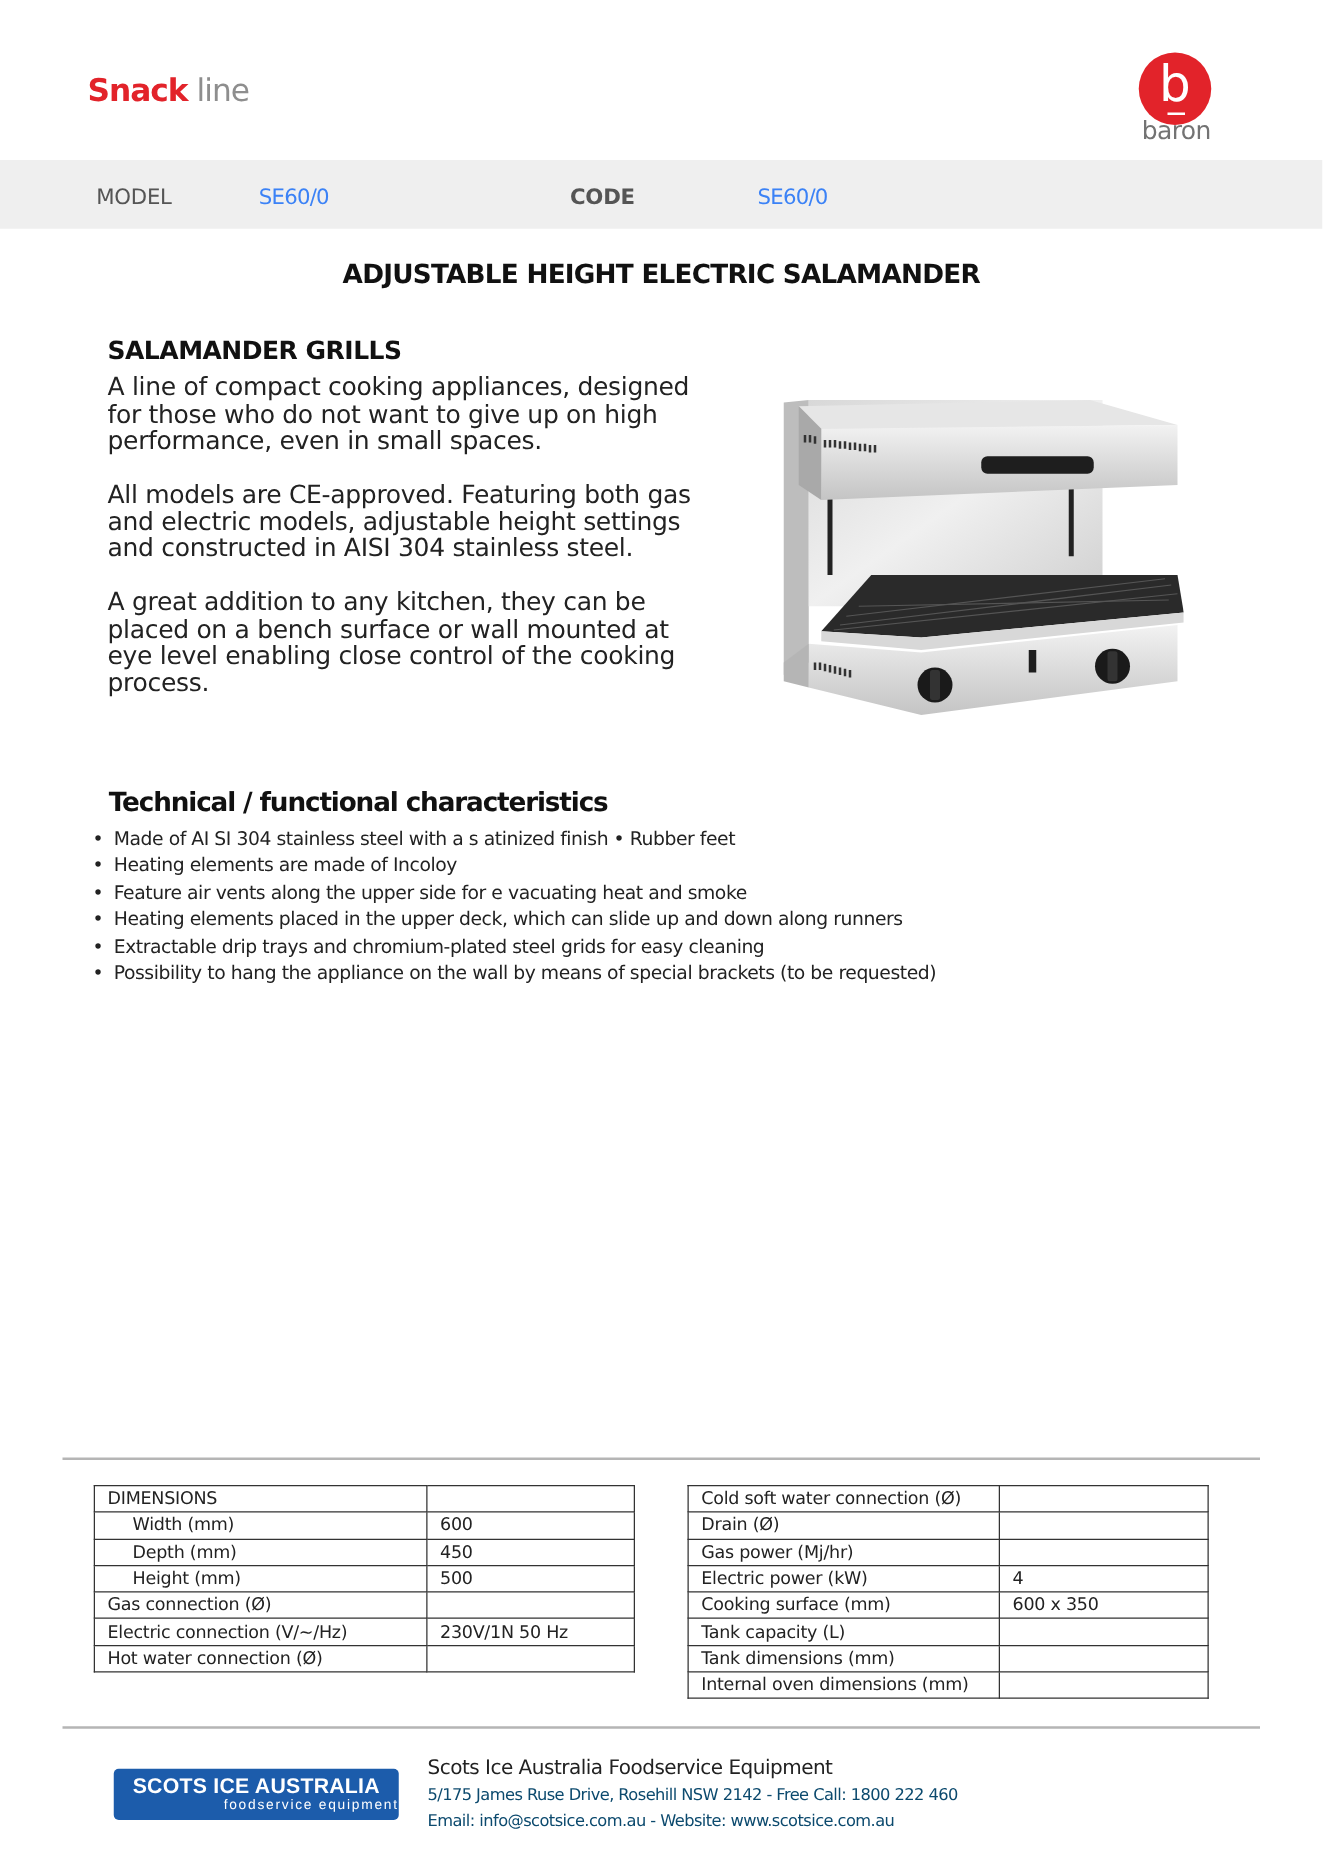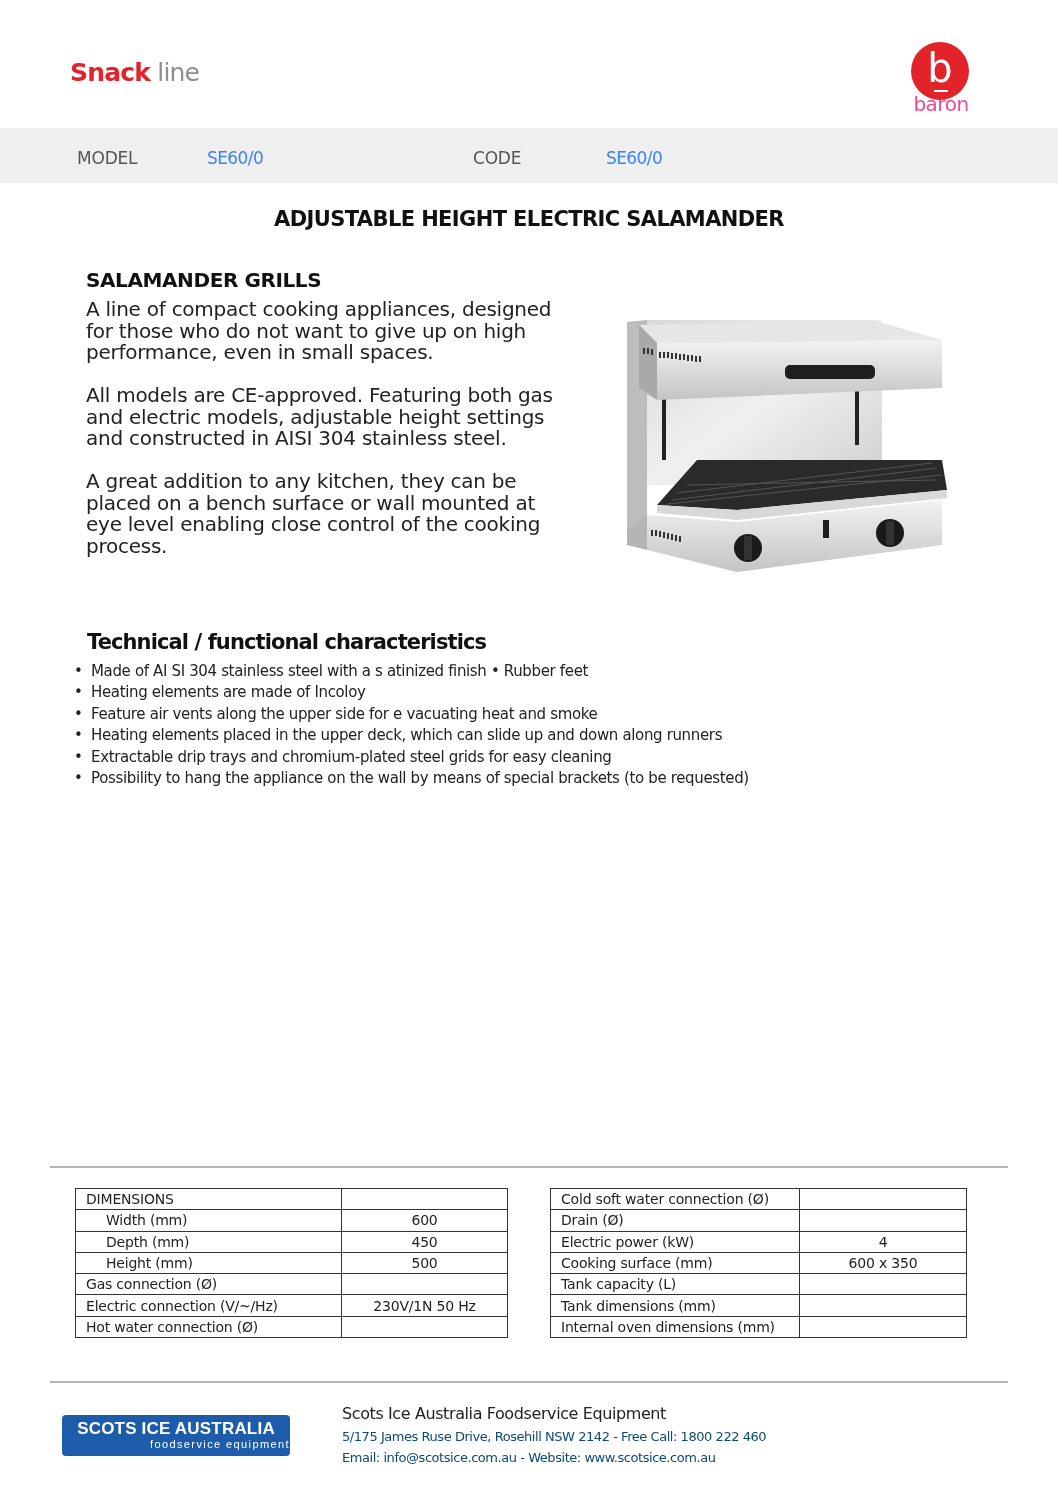--- a/index.html
+++ b/index.html
@@ -7,21 +7,21 @@
     body { position: relative; font-family: "DejaVu Sans", sans-serif; color: #1a1a1a; }
 
     .brand-line { position: absolute; left: 70px; top: 58px; font-family: "DejaVu Sans", sans-serif; font-size: 25px; letter-spacing: -0.8px; }
     .brand-line .snack { color: #e2232a; font-weight: bold; }
     .brand-line .line { color: #8e8e8e; font-weight: normal; }
 
     .baron-logo { position: absolute; left: 908px; top: 42px; width: 64px; height: 74px; }
     .baron-circle { position: absolute; left: 3px; top: 0; width: 58px; height: 58px; border-radius: 50%; background: #e2232a; }
     .baron-b { position: absolute; left: 0; top: 3px; width: 58px; text-align: center; color: #fff; font-family: "DejaVu Sans", sans-serif; font-size: 40px; line-height: 46px; }
     .baron-underline { position: absolute; left: 23px; top: 48px; width: 14px; height: 2px; background: #fff; }
-    .baron-word { position: absolute; left: 0; top: 50px; width: 66px; text-align: center; font-family: "DejaVu Sans", sans-serif; font-size: 20px; color: #ec4899; letter-spacing: -0.5px; }
+    .baron-word { position: absolute; left: 0; top: 50px; width: 66px; text-align: center; font-family: "DejaVu Sans", sans-serif; font-size: 20px; color: #737373; letter-spacing: -0.5px; }
 
     .model-band { position: absolute; left: 0; top: 128px; width: 1058px; height: 55px; background: #efefef; }
     .mb-label { position: absolute; top: 148px; font-size: 17px; color: #555; letter-spacing: -0.2px; }
     .mb-value { position: absolute; top: 148px; font-size: 17px; color: #3b82f6; letter-spacing: -0.6px; }
 
     .main-title { position: absolute; left: 0; top: 207px; width: 1058px; text-align: center; font-size: 21px; font-weight: bold; letter-spacing: -0.6px; color: #111; }
 
     .section-title { position: absolute; left: 86px; top: 268px; font-size: 20px; font-weight: bold; letter-spacing: -0.4px; color: #111; }
     .intro { position: absolute; left: 86px; top: 299px; width: 470px; font-size: 20px; line-height: 21.5px; color: #222; letter-spacing: -0.25px; }
     .intro p { margin-bottom: 21.5px; }
@@ -30,30 +30,30 @@
 
     .tech-title { position: absolute; left: 87px; top: 630px; font-size: 21px; font-weight: bold; letter-spacing: -0.9px; color: #111; }
     .tech-list { position: absolute; left: 74px; top: 661px; list-style: none; font-size: 15px; line-height: 21.4px; color: #222; letter-spacing: -0.35px; }
     .tech-list li { position: relative; padding-left: 17px; }
     .tech-list li .bullet { position: absolute; left: 0; top: 0; }
 
     .rule { position: absolute; left: 50px; width: 958px; height: 2px; background: #b5b5b5; }
 
     table.spec { position: absolute; top: 1188px; border-collapse: collapse; font-size: 14px; color: #222; letter-spacing: -0.2px; }
     table.spec td { border: 1.5px solid #333; height: 21.3px; padding: 0 10px; line-height: 18px; white-space: nowrap; }
-    table.spec td.val { text-align: center; }
+    table.spec td.val { text-align: left; }
     table.spec td.indent { padding-left: 30px; }
     #table-left { left: 75px; }
     #table-left td.label-col { width: 266px; }
     #table-left td.val { width: 166px; }
     #table-right { left: 550px; }
     #table-right td.label-col { width: 249px; margin-left: 35px; }
     #table-right td.val { width: 167px; }
 
-    .footer-logo { position: absolute; left: 62px; top: 1415px; width: 228px; height: 41px; background: #1c5cab; border-radius: 4px; text-align: center; color: #fff; }
+    .footer-logo { position: absolute; left: 91px; top: 1415px; width: 228px; height: 41px; background: #1c5cab; border-radius: 4px; text-align: center; color: #fff; }
     .footer-logo .fl-main { display: block; font-family: "Liberation Sans", sans-serif; font-weight: bold; font-size: 17px; line-height: 18px; padding-top: 5px; letter-spacing: 0.2px; }
     .footer-logo .fl-sub { display: block; font-family: "Liberation Sans", sans-serif; font-size: 11px; line-height: 13px; letter-spacing: 1.4px; text-align: right; }
 
     .footer-company { position: absolute; left: 342px; top: 1404px; font-size: 16px; color: #222; letter-spacing: -0.4px; }
     .footer-line { position: absolute; left: 342px; font-size: 13px; color: #0c4a6e; letter-spacing: -0.45px; }
   </style>
 </head>
 <body>
 
 <div class="brand-line">
@@ -65,21 +65,21 @@
   <div class="baron-circle">
     <div class="baron-b">b</div>
     <div class="baron-underline"></div>
   </div>
   <div class="baron-word">baron</div>
 </div>
 
 <div class="model-band"></div>
 <span class="mb-label" style="left:77px;">MODEL</span>
 <span class="mb-value" style="left:207px;">SE60/0</span>
-<span class="mb-label" style="left:473px;">CODE</span>
+<span class="mb-label" style="left:456px;font-weight:bold;">CODE</span>
 <span class="mb-value" style="left:606px;">SE60/0</span>
 
 <h1 class="main-title">ADJUSTABLE HEIGHT ELECTRIC SALAMANDER</h1>
 
 <h2 class="section-title">SALAMANDER GRILLS</h2>
 <div class="intro">
   <p>A line of compact cooking appliances, designed for those who do not want to give up on high performance, even in small spaces.</p>
   <p>All models are CE-approved. Featuring both gas and electric models, adjustable height settings and constructed in AISI 304 stainless steel.</p>
   <p>A great addition to any kitchen, they can be placed on a bench surface or wall mounted at eye level enabling close control of the cooking process.</p>
 </div>
@@ -215,20 +215,24 @@
   <tbody>
     <tr>
         <td class="label-col">Cold soft water connection (Ø)</td>
         <td class="val"></td>
       </tr>
     <tr>
         <td class="label-col">Drain (Ø)</td>
         <td class="val"></td>
       </tr>
     <tr>
+        <td class="label-col">Gas power (Mj/hr)</td>
+        <td class="val"></td>
+      </tr>
+    <tr>
         <td class="label-col">Electric power (kW)</td>
         <td class="val">4</td>
       </tr>
     <tr>
         <td class="label-col">Cooking surface (mm)</td>
         <td class="val">600 x 350</td>
       </tr>
     <tr>
         <td class="label-col">Tank capacity (L)</td>
         <td class="val"></td>

